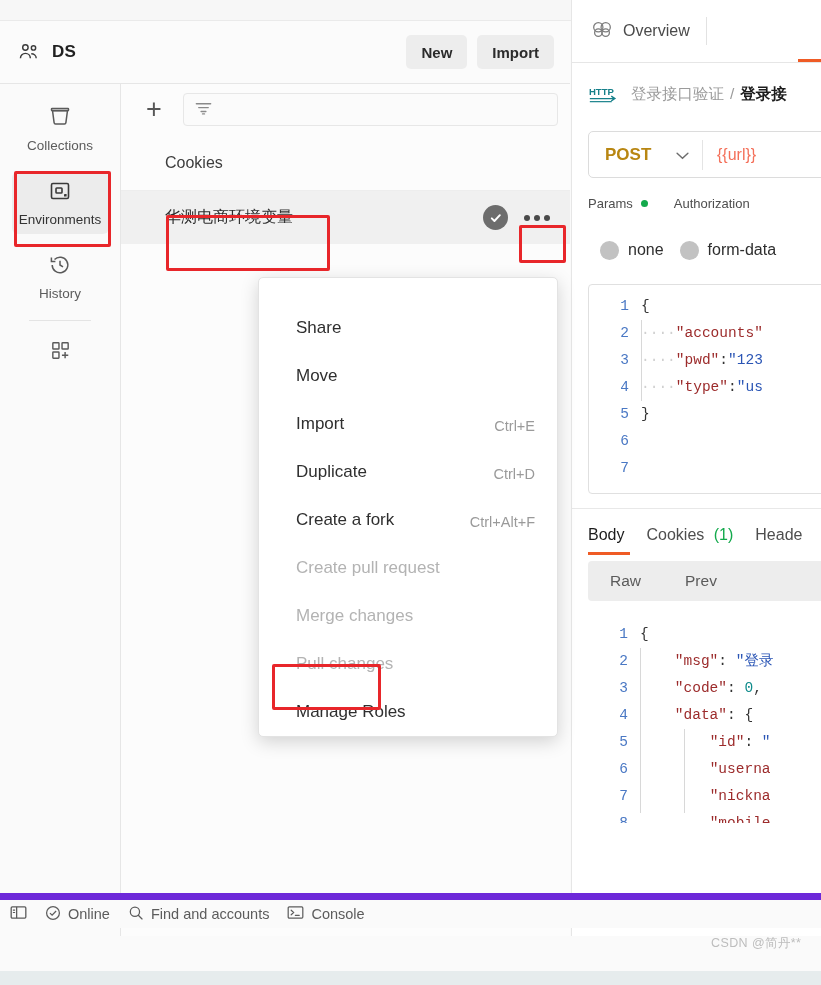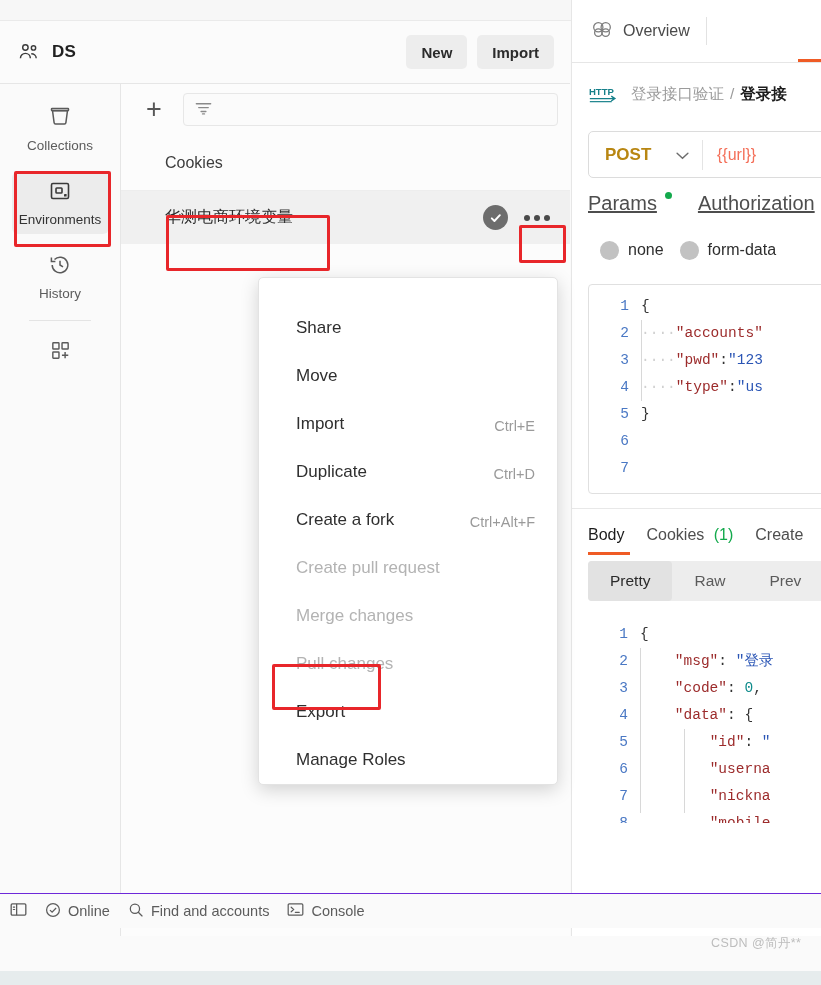--- a/index.html
+++ b/index.html
@@ -80,21 +80,21 @@
   .bc-cur { font-size:15.5px; color:#1d1d1d; font-weight:700; white-space:nowrap; }
 
   .urlbar { margin:6px 0 0 16px; width:300px; height:47px; border:1px solid #dcdcdc; border-radius:5px;
             display:flex; align-items:center; background:#fff; }
   .method { width:113px; display:flex; align-items:center; justify-content:space-between; padding:0 12px 0 16px; cursor:pointer;}
   .method .m { font-size:17px; font-weight:700; color:#b88612; }
   .urlsep { width:1px; height:30px; background:#e4e4e4; }
   .urlval { font-size:16px; color:#f4705a; padding-left:14px; white-space:nowrap; }
 
   .reqtabs { display:flex; align-items:center; height:50px; padding-left:16px; gap:26px; }
-  .rt { font-size:20px; color:#4e4e4e; white-space:nowrap; display:flex; cursor:pointer;text-decoration:underline;}
+  .rt { font-size:13px; color:#4e4e4e; white-space:nowrap; display:flex; align-items:center; cursor:pointer;}
   .greendot { width:7px; height:7px; border-radius:50%; background:#13a94c; margin-left:8px; }
 
   .radiorow { display:flex; align-items:center; height:44px; padding-left:28px; gap:16px; }
   .radio { display:flex; align-items:center; cursor:pointer; }
   .radio .knob { width:19px; height:19px; border-radius:50%; background:#c2c2c2; margin-right:9px; }
   .radio .rl { font-size:16px; color:#2e2e2e; white-space:nowrap; }
 
   .editor { margin:12px 0 0 16px; width:300px; height:210px; border:1px solid #e0e0e0; border-radius:4px;
             background:#fff; display:flex; overflow:hidden; font-family:"Liberation Mono","DejaVu Sans Mono",monospace; }
   .gutter { width:52px; padding-top:8px; text-align:right; }
@@ -117,21 +117,21 @@
   .seg.active { background:#e2e2e2; color:#2b2b2b; border-radius:4px; }
 
   .editor2 { margin:12px 0 0 16px; width:300px; height:210px; background:#fff; display:flex;
              font-family:"Liberation Mono","DejaVu Sans Mono",monospace; overflow:hidden;}
   .editor2 .gutter div { color:#4a78c4; }
   .fold2 { position:absolute; left:0; top:35px; width:1px; height:165px; background:#d8d8d8; }
   .fold3 { position:absolute; left:44px; top:116px; width:1px; height:84px; background:#d8d8d8; }
 
   
   .statusbar { position:absolute; top:893px; left:0; width:821px; height:35px; background:#fafafa;
-               border-top:1px solid #6d28d9; display:flex; align-items:center; padding-left:10px; gap:18px; }
+               border-top:7px solid #6d28d9; display:flex; align-items:center; padding-left:10px; gap:18px; }
   .sb-item { display:flex; align-items:center; gap:7px; font-size:14.5px; color:#5c5c5c; cursor:pointer; }
   .bottom-fill { position:absolute; top:971px; left:0; width:821px; height:14px; background:#e6eced; }
   .watermark { position:absolute; top:935px; left:711px; font-size:12.5px; color:#bdbdbd; letter-spacing:.4px;}
 </style>
 </head>
 <body>
 
 <div class="app">
 
   <div class="top-strip"></div>
@@ -257,24 +257,20 @@
     <div class="mi disabled">
       <span class="lbl">Create pull request</span>
       <span class="sc"></span>
     </div>
     <div class="mi disabled">
       <span class="lbl">Merge changes</span>
       <span class="sc"></span>
     </div>
     <div class="mi disabled">
       <span class="lbl">Pull changes</span>
-      <span class="sc"></span>
-    </div>
-    <div class="mi">
-      <span class="lbl">Export</span>
       <span class="sc"></span>
     </div>
     <div class="mi">
       <span class="lbl">Manage Roles</span>
       <span class="sc"></span>
     </div>
   </div>
 
   <div class="redbox" style="left:14px; top:171px; width:97px; height:76px;"></div>
   <div class="redbox" style="left:166px; top:215px; width:164px; height:56px;"></div>
@@ -366,26 +362,25 @@
         </div>
     </div>
 
     <div class="respsplit">
       <div class="resptabs">
         <div class="rsp active">Body</div>
         <div class="rsp">
           <span>Cookies</span>
           <span class="cookiecount" style="margin-left:5px;">(1)</span>
         </div>
-        <div class="rsp">Create</div>
+        <div class="rsp">Heade</div>
         <div class="rsp-underline"></div>
       </div>
 
       <div class="segbar">
-        <div class="seg active">Pretty</div>
         <div class="seg">Raw</div>
         <div class="seg">Prev</div>
       </div>
 
       <div class="editor2">
         <div class="gutter" id="resp-gutter">
             <div>1</div>
             <div>2</div>
             <div>3</div>
             <div>4</div>

